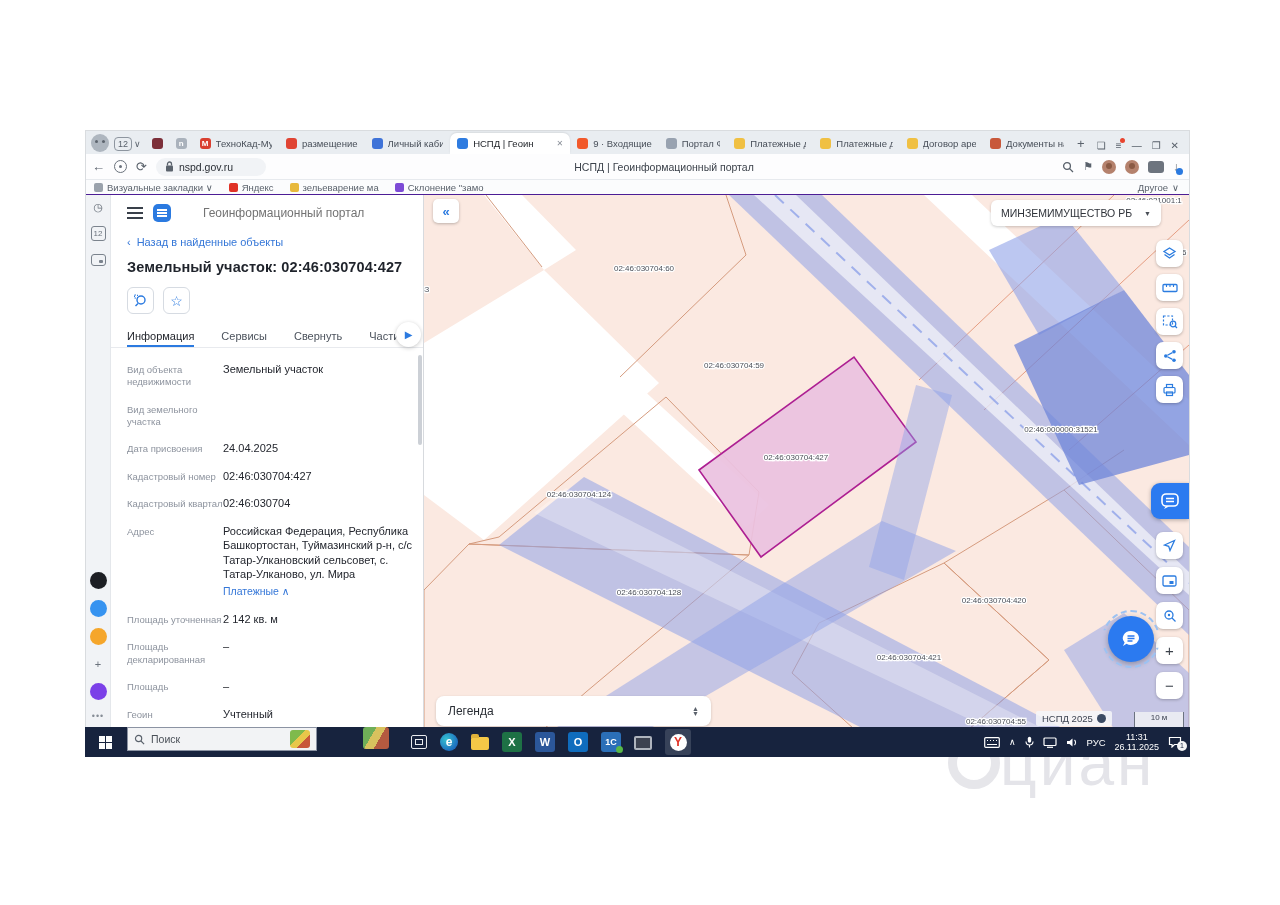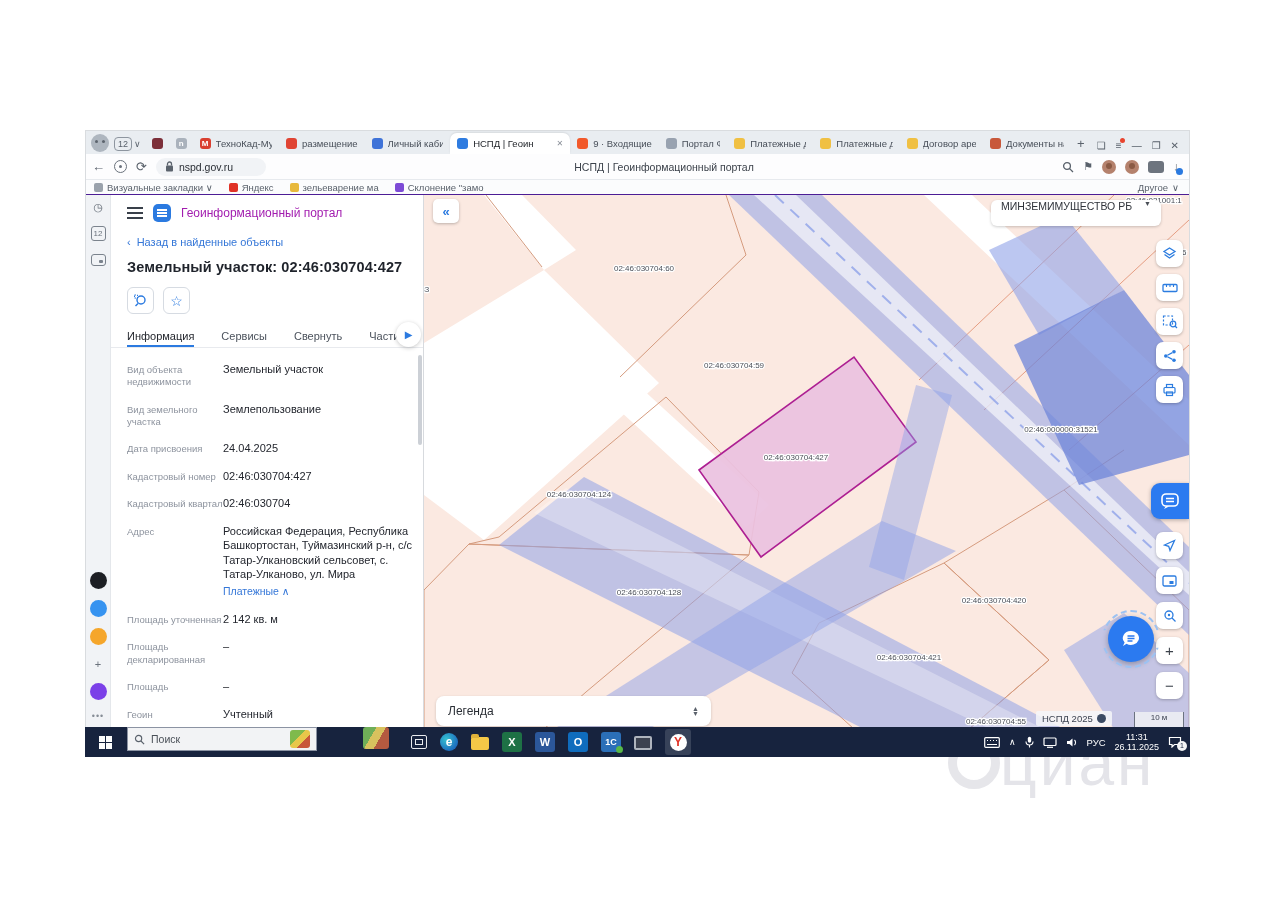--- a/index.html
+++ b/index.html
@@ -62,42 +62,42 @@
   .app-c { width:17px; height:17px; border-radius:50%; }
   .more-dots { color:#868d96; font-size:9px; letter-spacing:1px; margin-bottom:6px; }
 
   
   .panel { width:313px; background:#fff; position:relative; padding:0; overflow:hidden; border-right:1px solid #d7dade; }
   .p-head { display:flex; align-items:center; gap:10px; padding:9px 0 6px 16px; }
   .hamb { width:16px; height:12px; border-top:2px solid #39404a; border-bottom:2px solid #39404a; position:relative; }
   .hamb:after { content:""; position:absolute; left:0; top:3px; width:16px; height:2px; background:#39404a; }
   .p-logo { width:18px; height:18px; border-radius:5px; background:#2b7ae0; position:relative; }
   .p-logo:after { content:""; position:absolute; left:4px; top:5px; width:10px; height:1.6px; background:#fff; box-shadow:0 3px 0 #fff, 0 6px 0 #fff; }
-  .p-app-title { font-size:12px; color:#a21caf; }
+  .p-app-title { font-size:12px; color:#737373;margin-left:22px; }
   .back-link { color:#3577d8; font-size:11px; padding:8px 0 2px 16px; display:flex; gap:6px; align-items:center; }
   .p-title { font-size:14.5px; font-weight:700; color:#1f232b; padding:9px 16px 2px 16px; letter-spacing:.1px; }
   .p-actions { display:flex; gap:9px; padding:10px 16px 4px 16px; }
   .act-btn { width:27px; height:27px; border:1px solid #d6dbe2; border-radius:6px; display:flex; align-items:center; justify-content:center; color:#2b7ae0; font-size:14px; background:#fff; }
   .p-tabs { display:flex; gap:17px; padding:12px 0 0 16px; border-bottom:1px solid #e8eaee; position:relative; height:30px; }
   .ptab { font-size:11px; color:#4b525c; padding-bottom:9px; white-space:nowrap; }
   .ptab.active { color:#23262d; border-bottom:2px solid #2b7ae0; }
   .ptab-more { position:absolute; right:2px; top:4px; width:25px; height:25px; border-radius:50%; background:#fff; box-shadow:0 1px 4px rgba(0,0,0,.22); color:#2b7ae0; font-size:10px; display:flex; align-items:center; justify-content:center; }
   .fields { padding:14px 10px 0 16px; }
   .frow { display:flex; margin-bottom:13px; }
   .flabel { width:96px; flex:none; font-size:9.5px; color:#8d939e; line-height:1.3; padding-top:2px; }
   .fval { width:200px; font-size:11px; color:#23262e; line-height:1.32; }
   .flink { color:#3577d8; font-size:10.5px; margin-top:3px; display:inline-block; }
   .p-scroll { position:absolute; right:1px; top:160px; width:4px; height:90px; background:#ccd0d6; border-radius:2px; }
 
   
   .map { flex:1; position:relative; overflow:hidden; }
   .map svg.base { position:absolute; left:0; top:0; }
   .mlabel { font-size:8px; fill:#4b4f58; text-anchor:middle; stroke:#fff; stroke-width:2.5px; paint-order:stroke; }
   .collapse-btn { position:absolute; left:9px; top:4px; width:26px; height:24px; background:#fff; border-radius:5px; box-shadow:0 1px 3px rgba(0,0,0,.25); color:#2b7ae0; font-size:13px; font-weight:bold; display:flex; align-items:center; justify-content:center; }
-  .map-dropdown { position:absolute; right:28px; top:5px; width:170px; height:26px; background:#fff; border-radius:6px; box-shadow:0 1px 3px rgba(0,0,0,.2); display:flex; align-items:flex-start; justify-content:space-between; padding:0 10px; font-size:10.5px; color:#2f333a; }
+  .map-dropdown { position:absolute; right:28px; top:5px; width:170px; height:26px; background:#fff; border-radius:6px; box-shadow:0 1px 3px rgba(0,0,0,.2); display:flex; align-items:center; justify-content:space-between; padding:0 10px; font-size:10.5px; color:#2f333a; }
   .map-dropdown .caret { font-size:7px; color:#4a4f57; }
   .map-tools { position:absolute; right:6px; top:45px; display:flex; flex-direction:column; gap:7px; align-items:center; }
   .mt-btn { width:27px; height:27px; background:#fff; border-radius:7px; box-shadow:0 1px 3px rgba(0,0,0,.25); display:flex; align-items:center; justify-content:center; color:#2b7ce0; }
   .mt-btn svg { display:block; }
   .assist-tab { position:absolute; right:0; top:288px; width:38px; height:36px; background:#2b7af0; border-radius:9px 0 0 9px; display:flex; align-items:center; justify-content:center; box-shadow:0 1px 4px rgba(0,0,0,.3); }
   .tools-lower { position:absolute; right:6px; top:337px; display:flex; flex-direction:column; gap:8px; align-items:center; }
   .zoom-btn { font-size:15px; color:#3c424b; }
   .chat-fab { position:absolute; left:684px; top:421px; width:46px; height:46px; background:#2b7af0; border-radius:50%; display:flex; align-items:center; justify-content:center; box-shadow:0 2px 6px rgba(0,0,0,.3); }
   .chat-fab:after { content:""; position:absolute; inset:-6px; border:2px dashed #9cc2f2; border-radius:50%; clip-path:polygon(0 0,100% 0,100% 35%,0 35%,0 65%,100% 65%,100% 100%,0 100%); }
   .legend-bar { position:absolute; left:12px; top:501px; width:275px; height:30px; background:#fff; border-radius:8px; box-shadow:0 1px 3px rgba(0,0,0,.18); display:flex; align-items:center; justify-content:space-between; padding:0 12px; font-size:12px; color:#2a2e35; }
@@ -312,21 +312,20 @@
             </span>
           <span class="ptab-more">▶</span>
         </div>
         <div class="fields" id="fields">
             <div class="frow">
               <div class="flabel">Вид объекта недвижимости</div>
               <div class="fval">Земельный участок</div>
             </div>
             <div class="frow">
               <div class="flabel">Вид земельного участка</div>
-              <div class="fval">Землепользование</div>
             </div>
             <div class="frow">
               <div class="flabel">Дата присвоения</div>
               <div class="fval">24.04.2025</div>
             </div>
             <div class="frow">
               <div class="flabel">Кадастровый номер</div>
               <div class="fval">02:46:030704:427</div>
             </div>
             <div class="frow">

